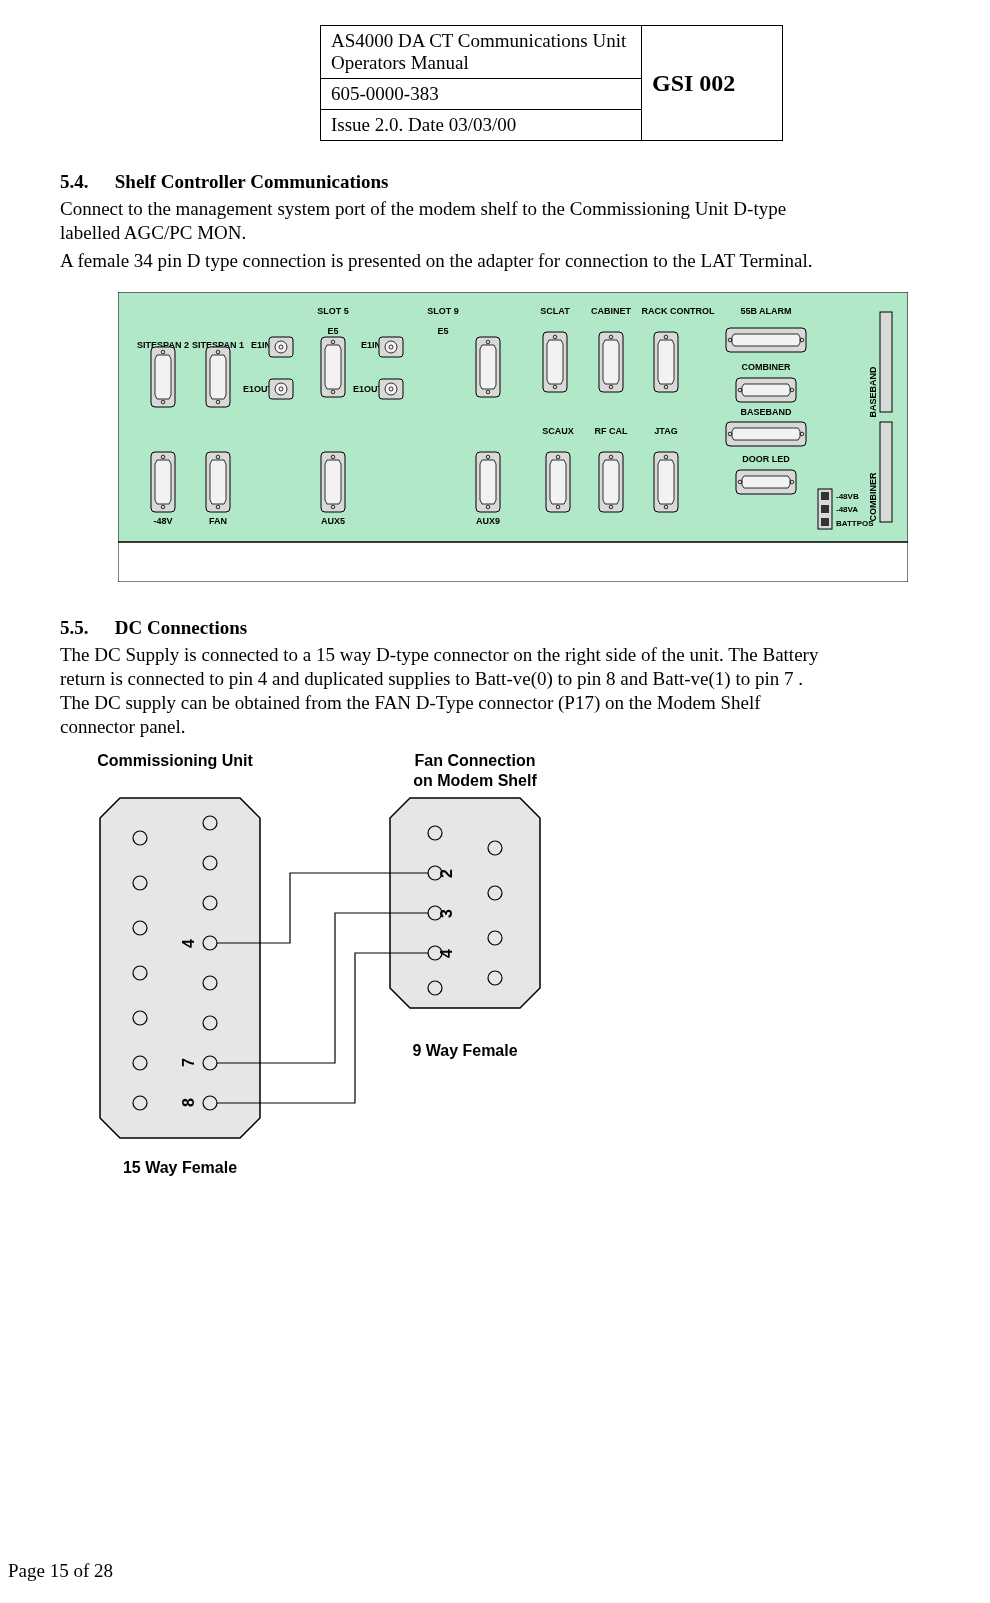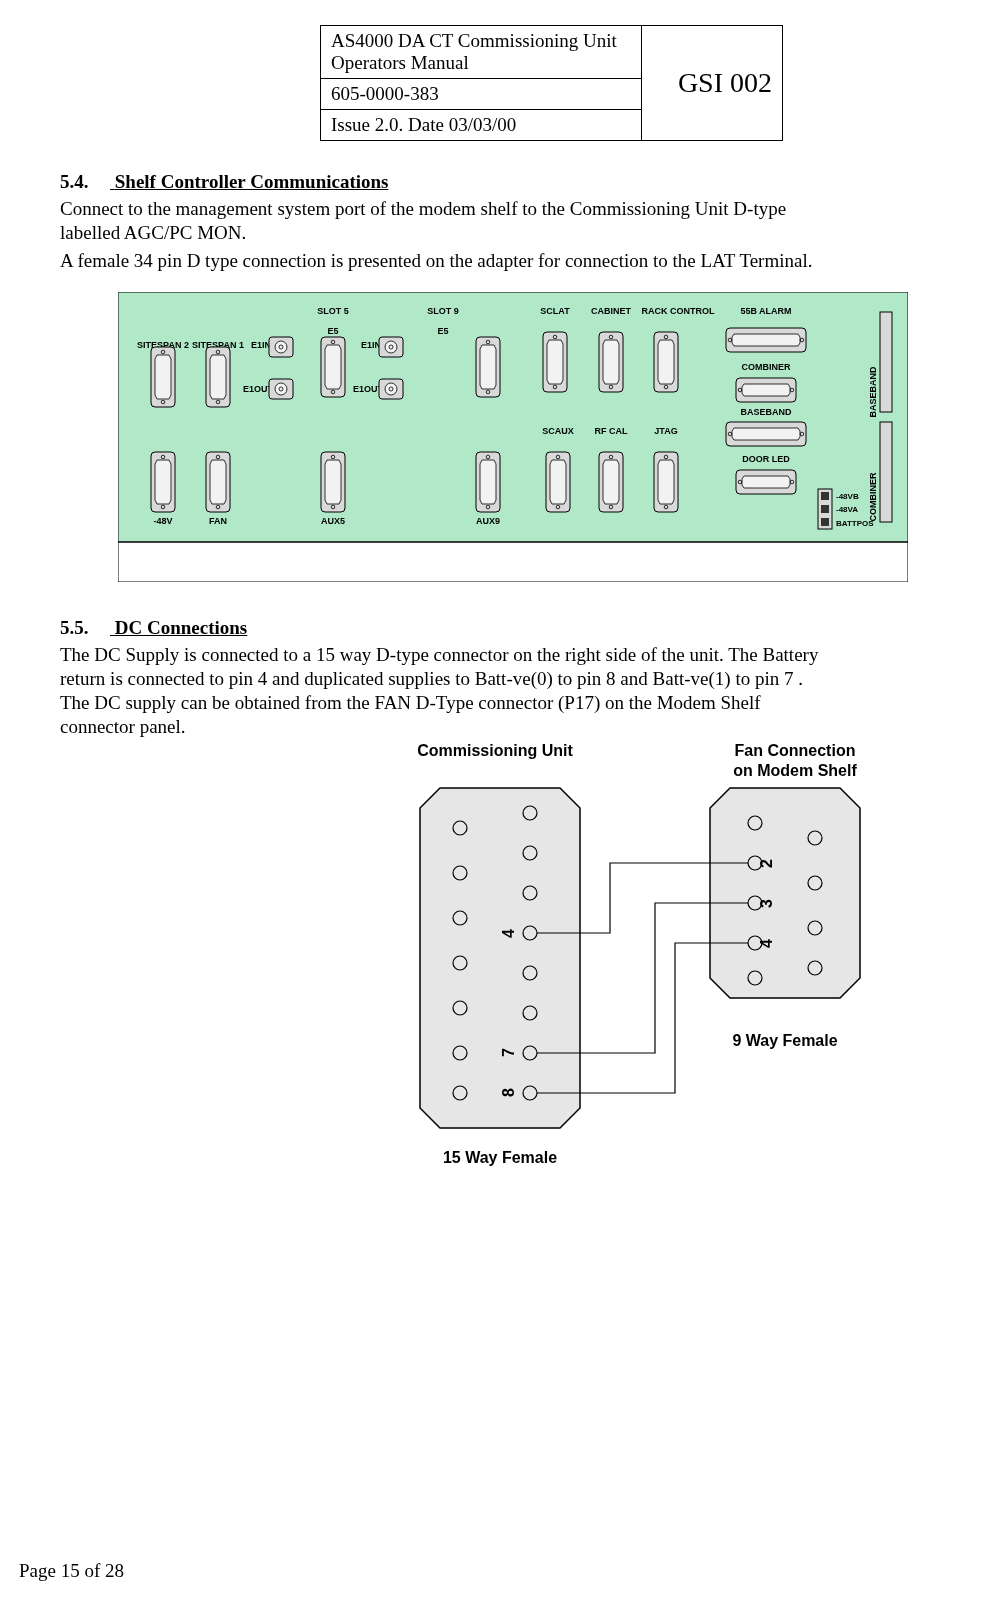--- a/index.html
+++ b/index.html
@@ -18,71 +18,70 @@
   .header-table td {
     border: 1.5px solid #000;
     padding: 4px 10px;
     vertical-align: middle;
   }
   .header-left {
     width: 300px;
   }
   .header-right {
     width: 120px;
-    text-align: right;
-    font-size: 28px;
-    font-weight: normal;
+    text-align: left;
+    font-size: 24px;
+    font-weight: bold;
     border-left: 1.5px solid #000;
   }
   .section-head {
     font-weight: bold;
     margin-top: 30px;
     margin-left: 40px;
-    text-decoration: underline;
   }
   .section-num {
     display: inline-block;
     width: 50px;
   }
   .body-text {
     margin-left: 40px;
     margin-right: 88px;
     margin-top: 4px;
     line-height: 1.25;
   }
   .panel-svg-wrap {
     margin-left: 50px;
     margin-top: 20px;
     padding-left: 48px;
   }
   .conn-svg-wrap {
     margin-left: 60px;
-    text-align: right;
+    margin-top: 10px;
   }
   .figlabel {
     font-family: Arial, Helvetica, sans-serif;
     font-weight: bold;
     font-size: 16px;
   }
   .page-num {
     position: absolute;
-    left: 19px;
+    left: 8px;
     top: 1560px;
     font-size: 19px;
   }
   svg text { font-family: Arial, Helvetica, sans-serif; }
 </style>
 </head>
 <body>
 
 <table class="header-table">
   <tbody>
       <tr>
     <td class="header-left">
-      <span>AS4000 DA CT Commissioning Unit</span><br>
+      <span>AS4000 DA CT Communications Unit</span><br>
       <span>Operators Manual</span>
     </td>
     <td class="header-right" rowspan="3">GSI 002</td>
   </tr>
   <tr>
         <td class="header-left">605-0000-383</td>
       </tr>
   <tr>
         <td class="header-left">Issue 2.0.  Date 03/03/00</td>
       </tr>

